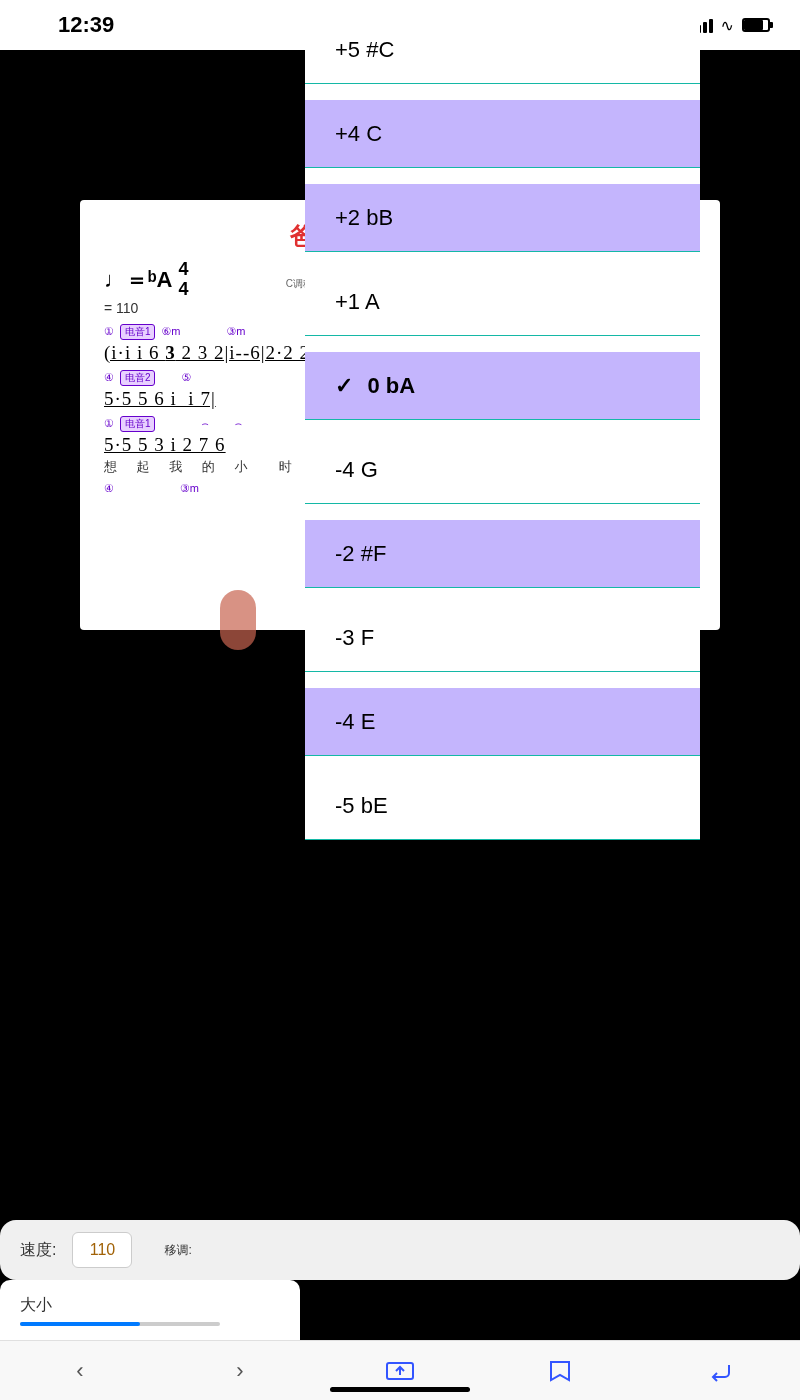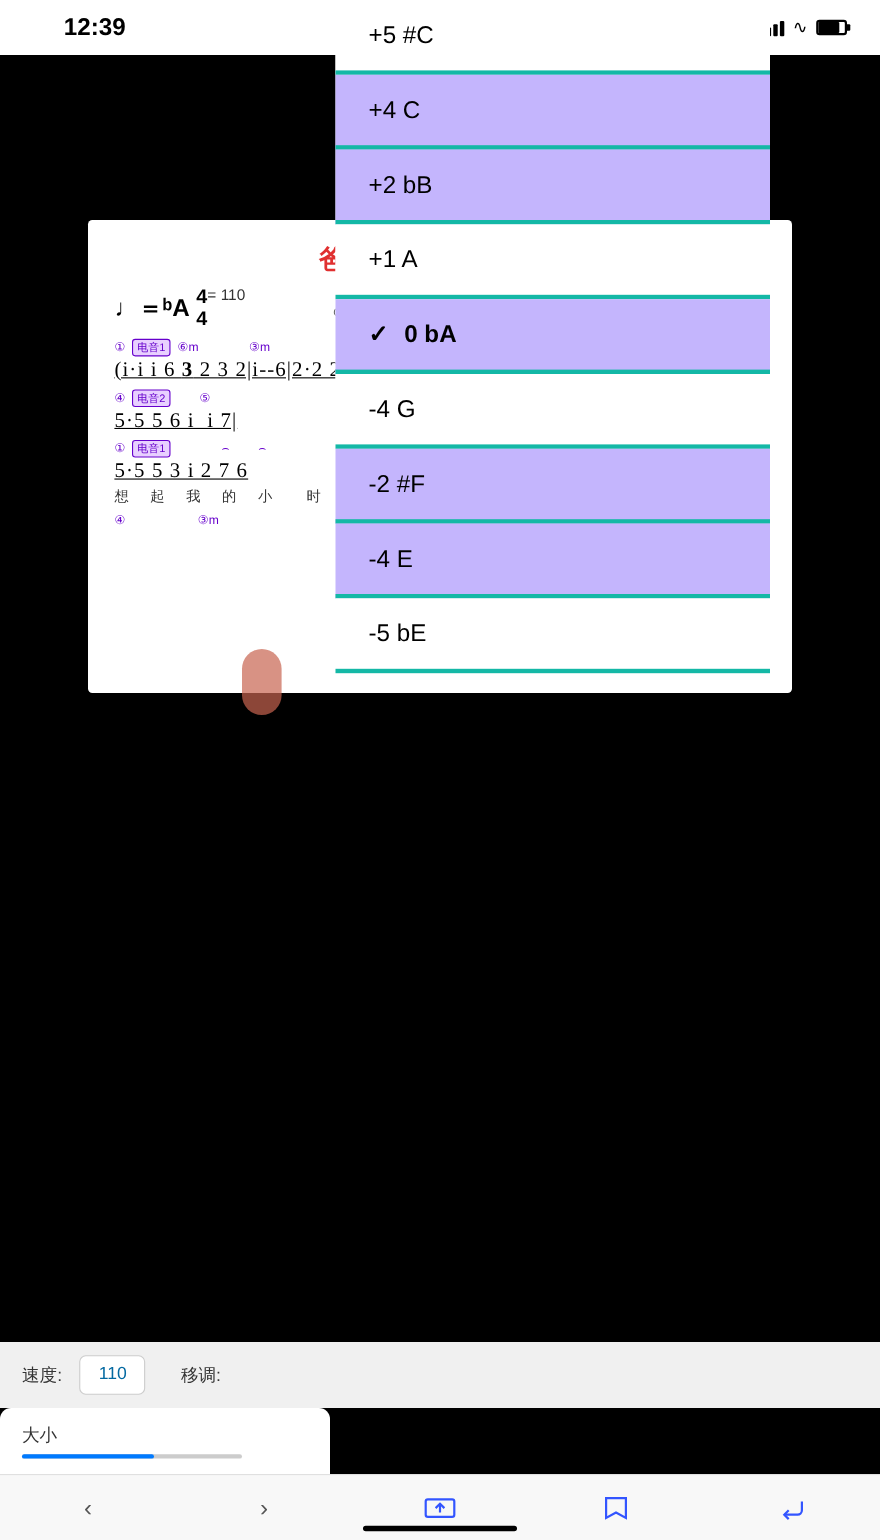--- a/index.html
+++ b/index.html
@@ -185,40 +185,41 @@
       position: absolute;
       bottom: 120px;
       left: 0; right: 0;
       height: 60px;
       background: #f0f0f0;
       display: flex;
       align-items: center;
       padding: 0 20px;
       gap: 16px;
       z-index: 60;
+      border-radius: 16px;
     }
     .control-label {
       font-size: 16px;
       color: #333;
     }
     .control-input {
       border: 1px solid #ccc;
       border-radius: 6px;
       background: #fff;
       width: 60px;
       height: 36px;
       text-align: right;
       font-size: 16px;
-      color: #0369a1;
+      color: #a16207;
       display: flex;
       align-items: center;
       justify-content: center;
     }
     .transpose-label {
-      font-size: 16px;
+      font-size: 12px;
       color: #333;
       margin-left: 16px;
     }
 
     
     .size-area {
       position: absolute;
       bottom: 60px;
       left: 0;
       width: 300px;
@@ -294,23 +295,24 @@
       z-index: 200;
       border-radius: 0;
     }
     .dropdown-item {
       height: 68px;
       display: flex;
       align-items: center;
       padding: 0 30px;
       font-size: 22px;
       color: #000;
-      border-bottom: 4px solid #14b8a6;
+      border-bottom: 1px solid #14b8a6;
       background: #fff;
       cursor: pointer;
+      margin-top: 16px;
     }
     .dropdown-item.selected {
       font-weight: bold;
     }
     .dropdown-item.light-bg {
       background: #c4b5fd;
     }
     .checkmark {
       margin-right: 14px;
       font-size: 22px;
@@ -377,21 +379,21 @@
     </div>
   </div>
 </div>
 
 <div class="sheet-area">
   <div class="sheet-card">
     <div class="song-title">爸　和　妈</div>
 
     <div class="key-tempo-row">
       <div class="key-tempo-left">
-        <div style="display:flex;flex-direction:row;align-items:flex-start;">
+        <div style="display:flex;flex-direction:column;align-items:flex-start;">
           <div style="display:flex;align-items:center;gap:6px;">
             <span style="font-size:22px;font-weight:bold;color:#000;">♩＝ᵇA</span>
             <div class="time-sig">
               <span>4</span>
               <span>4</span>
             </div>
           </div>
           <span style="font-size:14px;color:#333;">= 110</span>
         </div>
       </div>
@@ -524,19 +526,22 @@
     <div class="dropdown-item light-bg selected">
       <span class="checkmark">✓</span>
       <span>0 bA</span>
     </div>
     <div class="dropdown-item">
       <span>-4 G</span>
     </div>
     <div class="dropdown-item light-bg">
       <span>-2 #F</span>
     </div>
+    <div class="dropdown-item">
+      <span>-3 F</span>
+    </div>
     <div class="dropdown-item light-bg">
       <span>-4 E</span>
     </div>
     <div class="dropdown-item">
       <span>-5 bE</span>
     </div>
   </div>
 
 </body></html>

